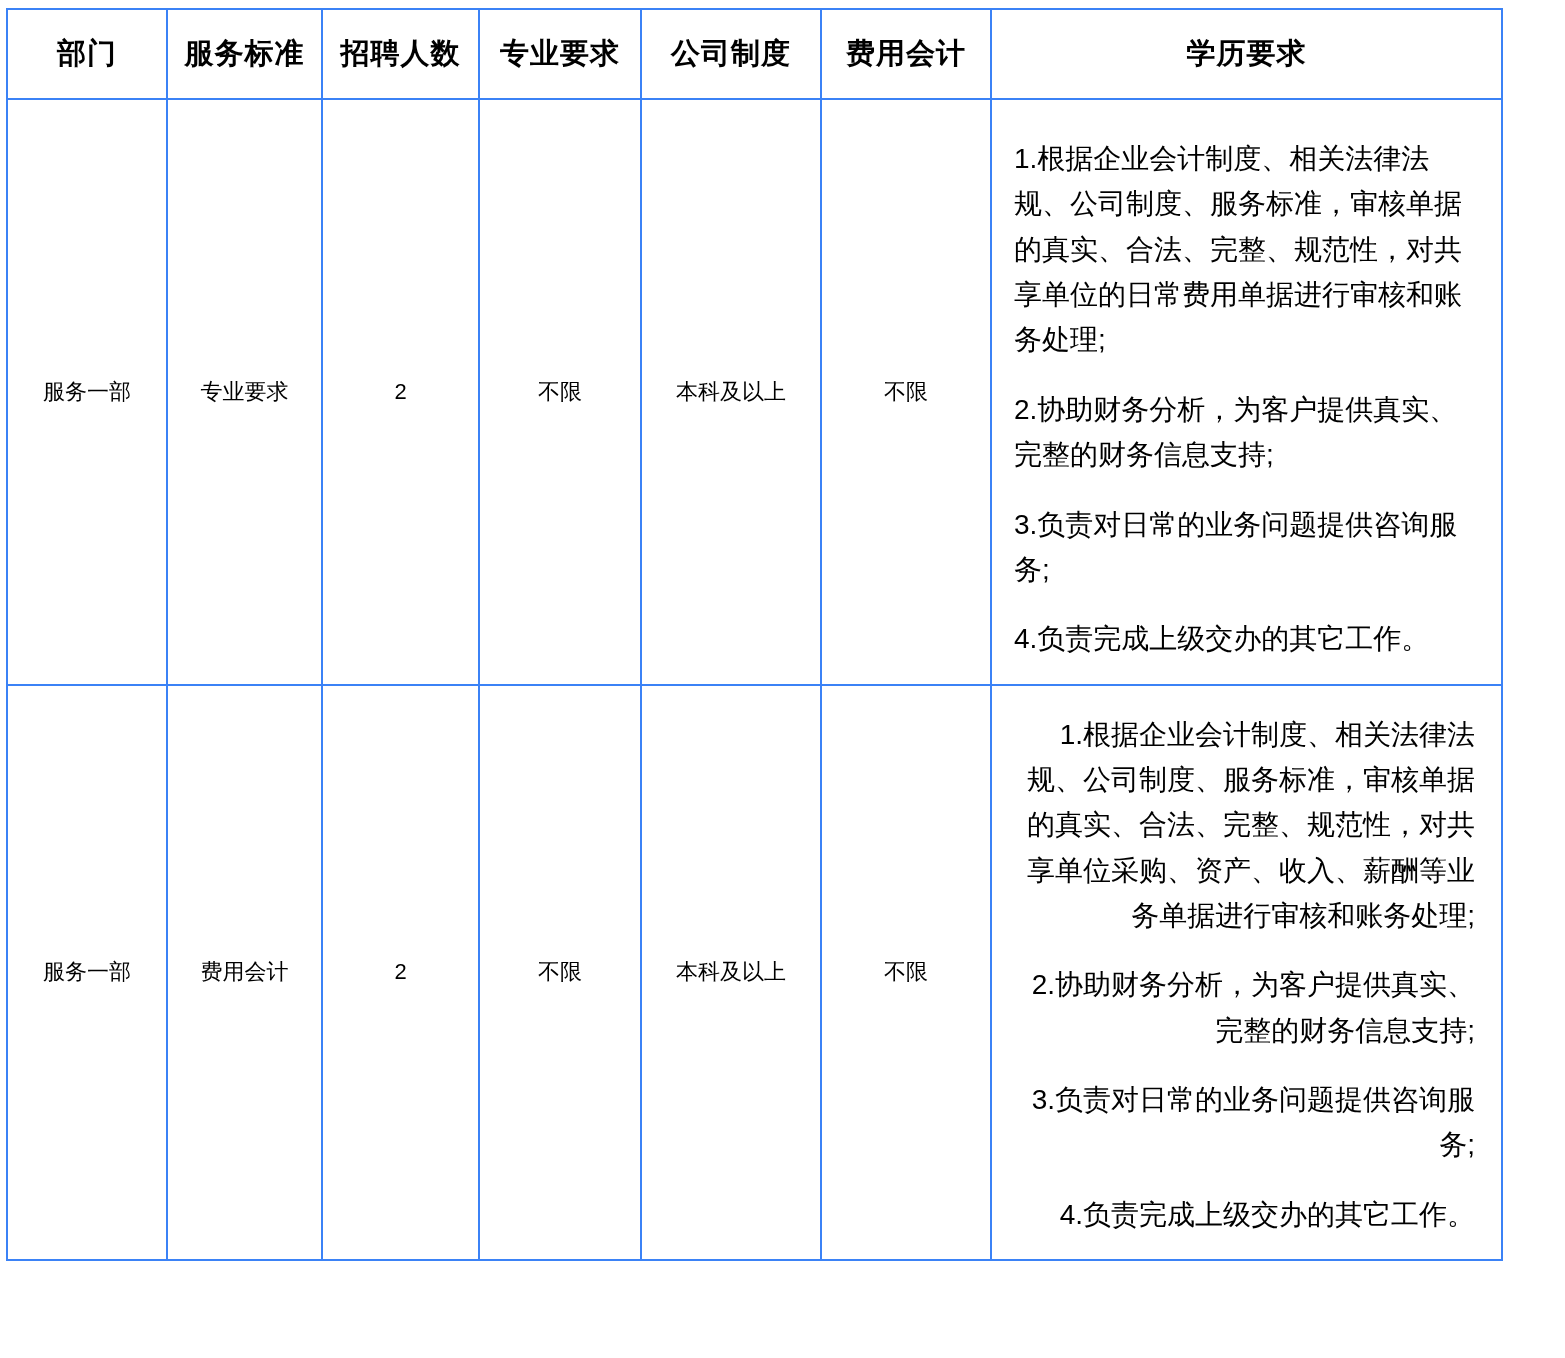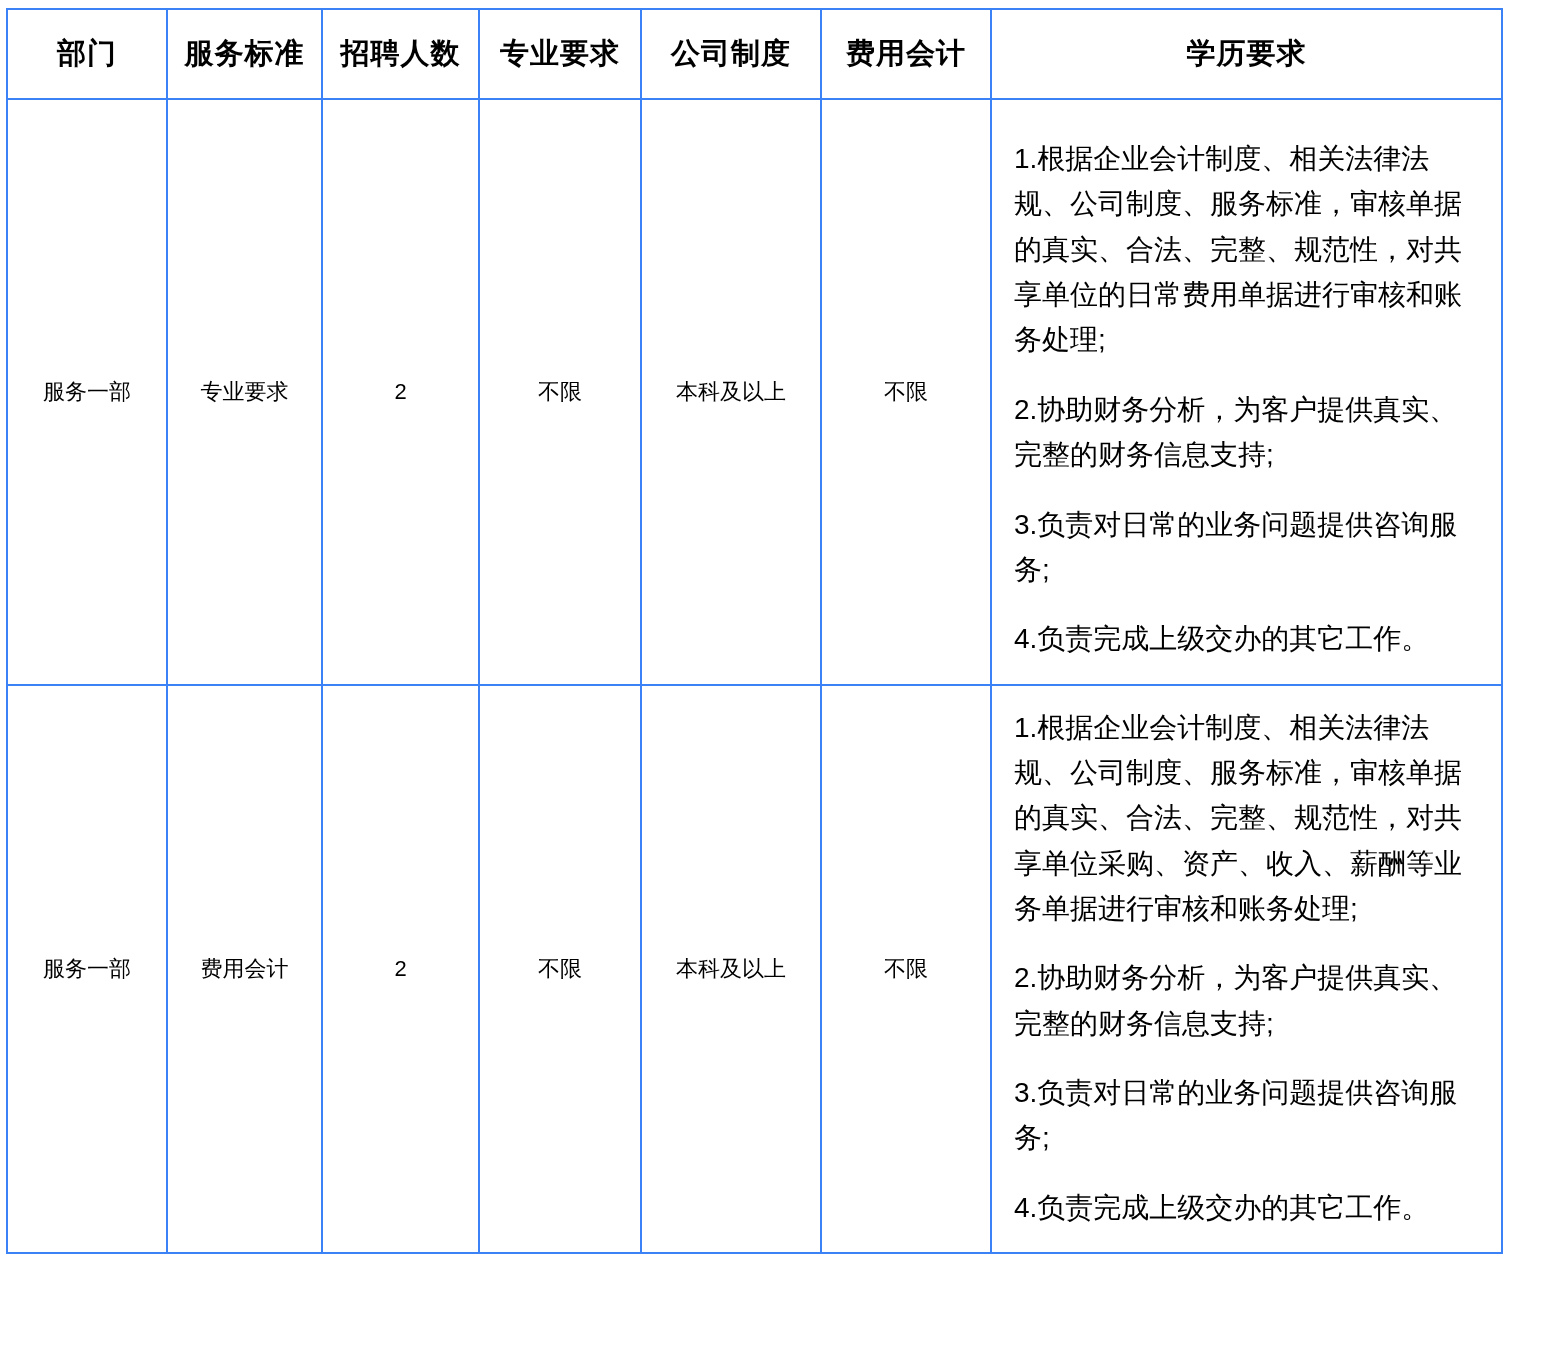--- a/index.html
+++ b/index.html
@@ -56,21 +56,21 @@
     font-size: 28px;
     vertical-align: top;
   }
   tbody td.desc p {
     margin: 0 0 24px 0;
   }
   tbody td.desc p:last-child {
     margin-bottom: 0;
   }
   tbody tr.row-1 td.desc { padding-top: 36px; }
-  tbody tr.row-2 td.desc { padding-top: 19px; }
+  tbody tr.row-2 td.desc { padding-top: 26px; text-align: right; }
 </style>
 </head>
 <body>
 
 <div class="page">
   <table class="job-table">
     <colgroup>
       <col class="col-dept">
       <col class="col-title">
       <col class="col-count">

